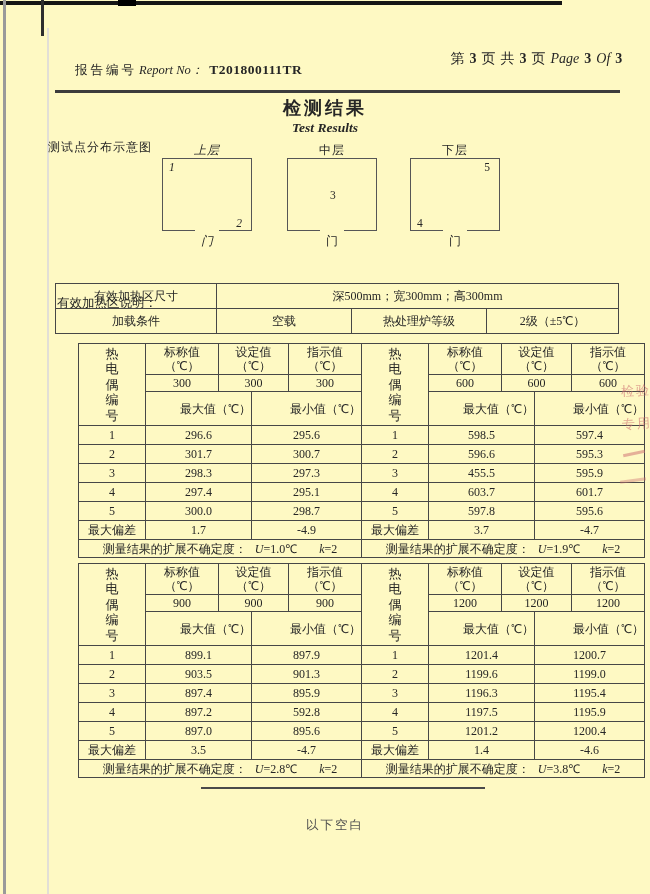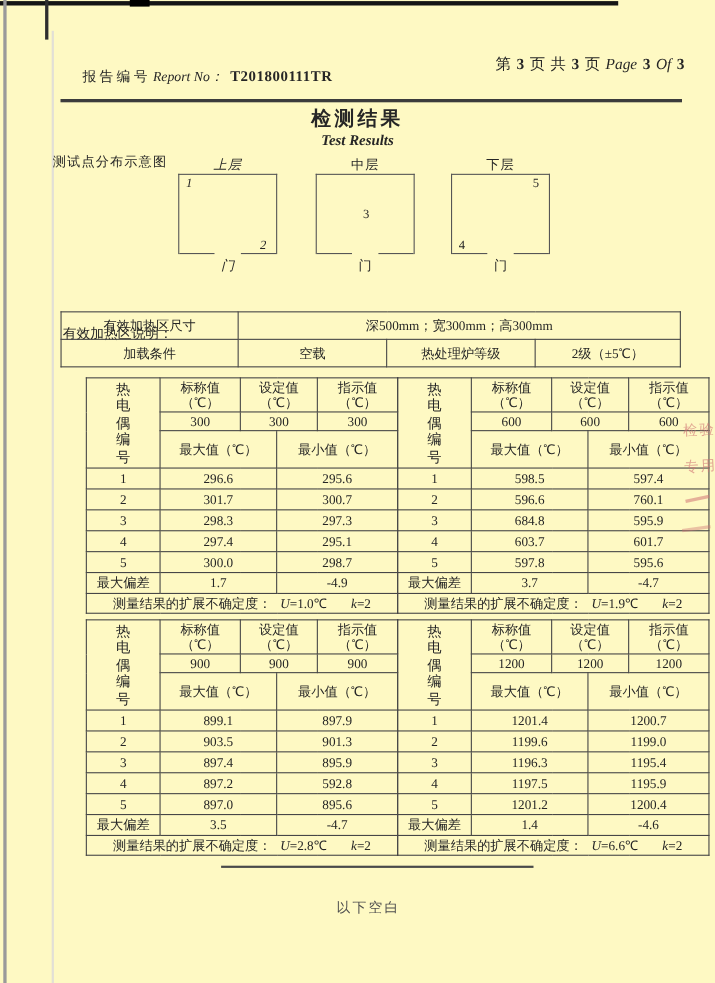--- a/index.html
+++ b/index.html
@@ -43,21 +43,21 @@
   td{border:1px solid #474747;text-align:center;padding:0;font-size:12px;}
   .zone{position:absolute;left:55px;top:283px;}
   .zone td{height:24px;}
   
   .tables-block{position:absolute;left:52px;display:flex;margin-left:26px;}
   .tb-1{top:343px;} .tb-2{top:563px;}
   .tables-block .host2 table{margin-left:-1px;}
   .subtable td{line-height:14px;}
   .subtable .r-h1 td{height:30px;}
   .subtable .r-h2 td{height:16px;}
-  .subtable .r-h3 td{height:33px;}
+  .subtable .r-h3 td{height:33px;text-align:right;}
   .subtable .r-d td{height:18px;}
   .subtable .r-dev td{height:18px;}
   .subtable .r-unc td{height:17px;}
   .vtext{width:15px;margin:0 auto;word-break:break-all;line-height:15.5px;font-size:13px;}
   .unc-cell{white-space:nowrap;}
   .unc-cell .usym,.unc-cell .ksym{font-style:italic;font-family:"Liberation Serif",serif;}
   .unc-cell .usym{margin-left:8px;}
   .unc-cell .ksym{margin-left:22px;}
   
   .end-rule{position:absolute;left:201px;top:787px;width:284px;height:1.5px;background:#4a4a4a;}
@@ -258,25 +258,25 @@
         <td colspan="2">最小值（℃）</td>
       </tr>
       <tr class="r-d">
               <td>1</td>
               <td colspan="2">598.5</td>
               <td colspan="2">597.4</td>
             </tr>
       <tr class="r-d">
               <td>2</td>
               <td colspan="2">596.6</td>
-              <td colspan="2">760.1</td>
+              <td colspan="2">595.3</td>
             </tr>
       <tr class="r-d">
               <td>3</td>
-              <td colspan="2">684.8</td>
+              <td colspan="2">455.5</td>
               <td colspan="2">595.9</td>
             </tr>
       <tr class="r-d">
               <td>4</td>
               <td colspan="2">603.7</td>
               <td colspan="2">601.7</td>
             </tr>
       <tr class="r-d">
               <td>5</td>
               <td colspan="2">597.8</td>
@@ -433,21 +433,21 @@
               <td colspan="2">1201.2</td>
               <td colspan="2">1200.4</td>
             </tr>
       <tr class="r-dev">
         <td>最大偏差</td>
         <td colspan="2">1.4</td>
         <td colspan="2">-4.6</td>
       </tr>
       <tr class="r-unc">
         <td colspan="5" class="unc-cell">
-          <span>测量结果的扩展不确定度：</span><span class="usym">U</span><span>=6.6℃</span><span class="ksym">k</span><span>=2</span>
+          <span>测量结果的扩展不确定度：</span><span class="usym">U</span><span>=3.8℃</span><span class="ksym">k</span><span>=2</span>
         </td>
       </tr>
     </tbody>
   </table>
 </div>
   </div>
 
   <div class="end-rule"></div>
   <div class="blank-note">以下空白</div>
 

